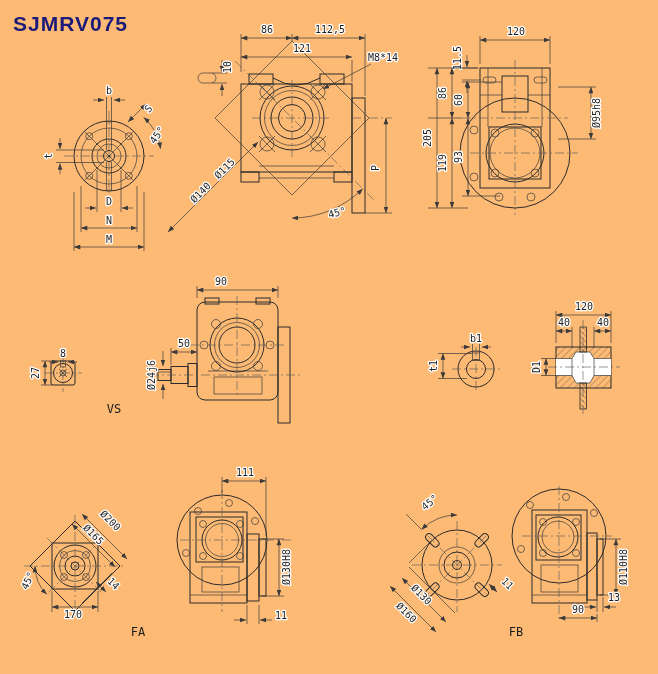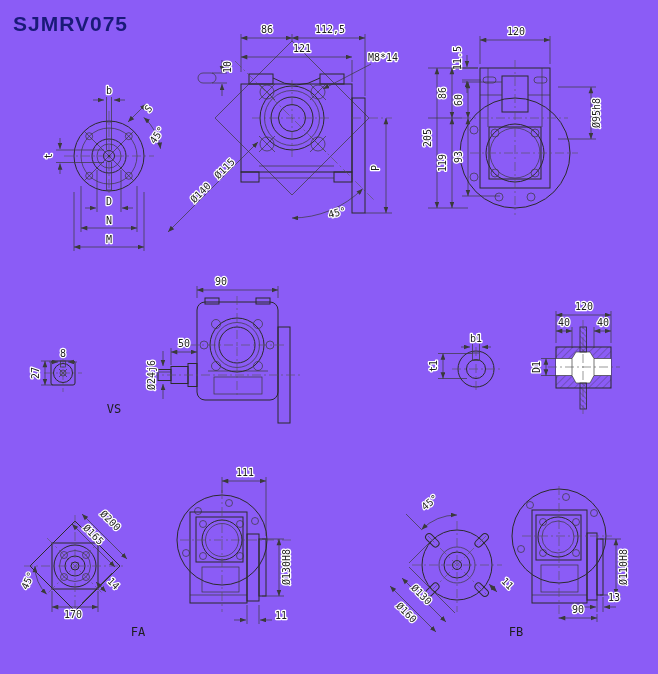--- a/index.html
+++ b/index.html
@@ -1,16 +1,16 @@
 <!DOCTYPE html>
 <html><head>
 <meta charset="utf-8">
 <style>
   html,body{margin:0;padding:0;background:#ffffff;}
-  .canvas{position:relative;width:658px;height:674px;background:#8b5cf6;overflow:hidden;
+  .canvas{position:relative;width:658px;height:674px;background:#fdba74;overflow:hidden;
           font-family:"DejaVu Sans Mono",monospace;}
   .title{position:absolute;left:13px;top:12px;font-family:"Liberation Sans",sans-serif;
          font-weight:bold;font-size:21px;letter-spacing:1px;color:#1a1a78;}
   svg{position:absolute;left:0;top:0;}
   .ln{stroke:#2b2b2b;stroke-width:1;fill:none;}
   .thin{stroke:#3a3a3a;stroke-width:0.7;fill:none;}
   .cl{stroke:#555;stroke-width:0.6;fill:none;stroke-dasharray:9 3 2 3;}
   .dim{stroke:#3a3a3a;stroke-width:0.7;fill:none;}
   text.d{font-family:"DejaVu Sans Mono",monospace;font-size:10px;fill:#1e1e1e;
          paint-order:stroke;stroke:#ffffff;stroke-width:2.5px;stroke-linejoin:round;}

